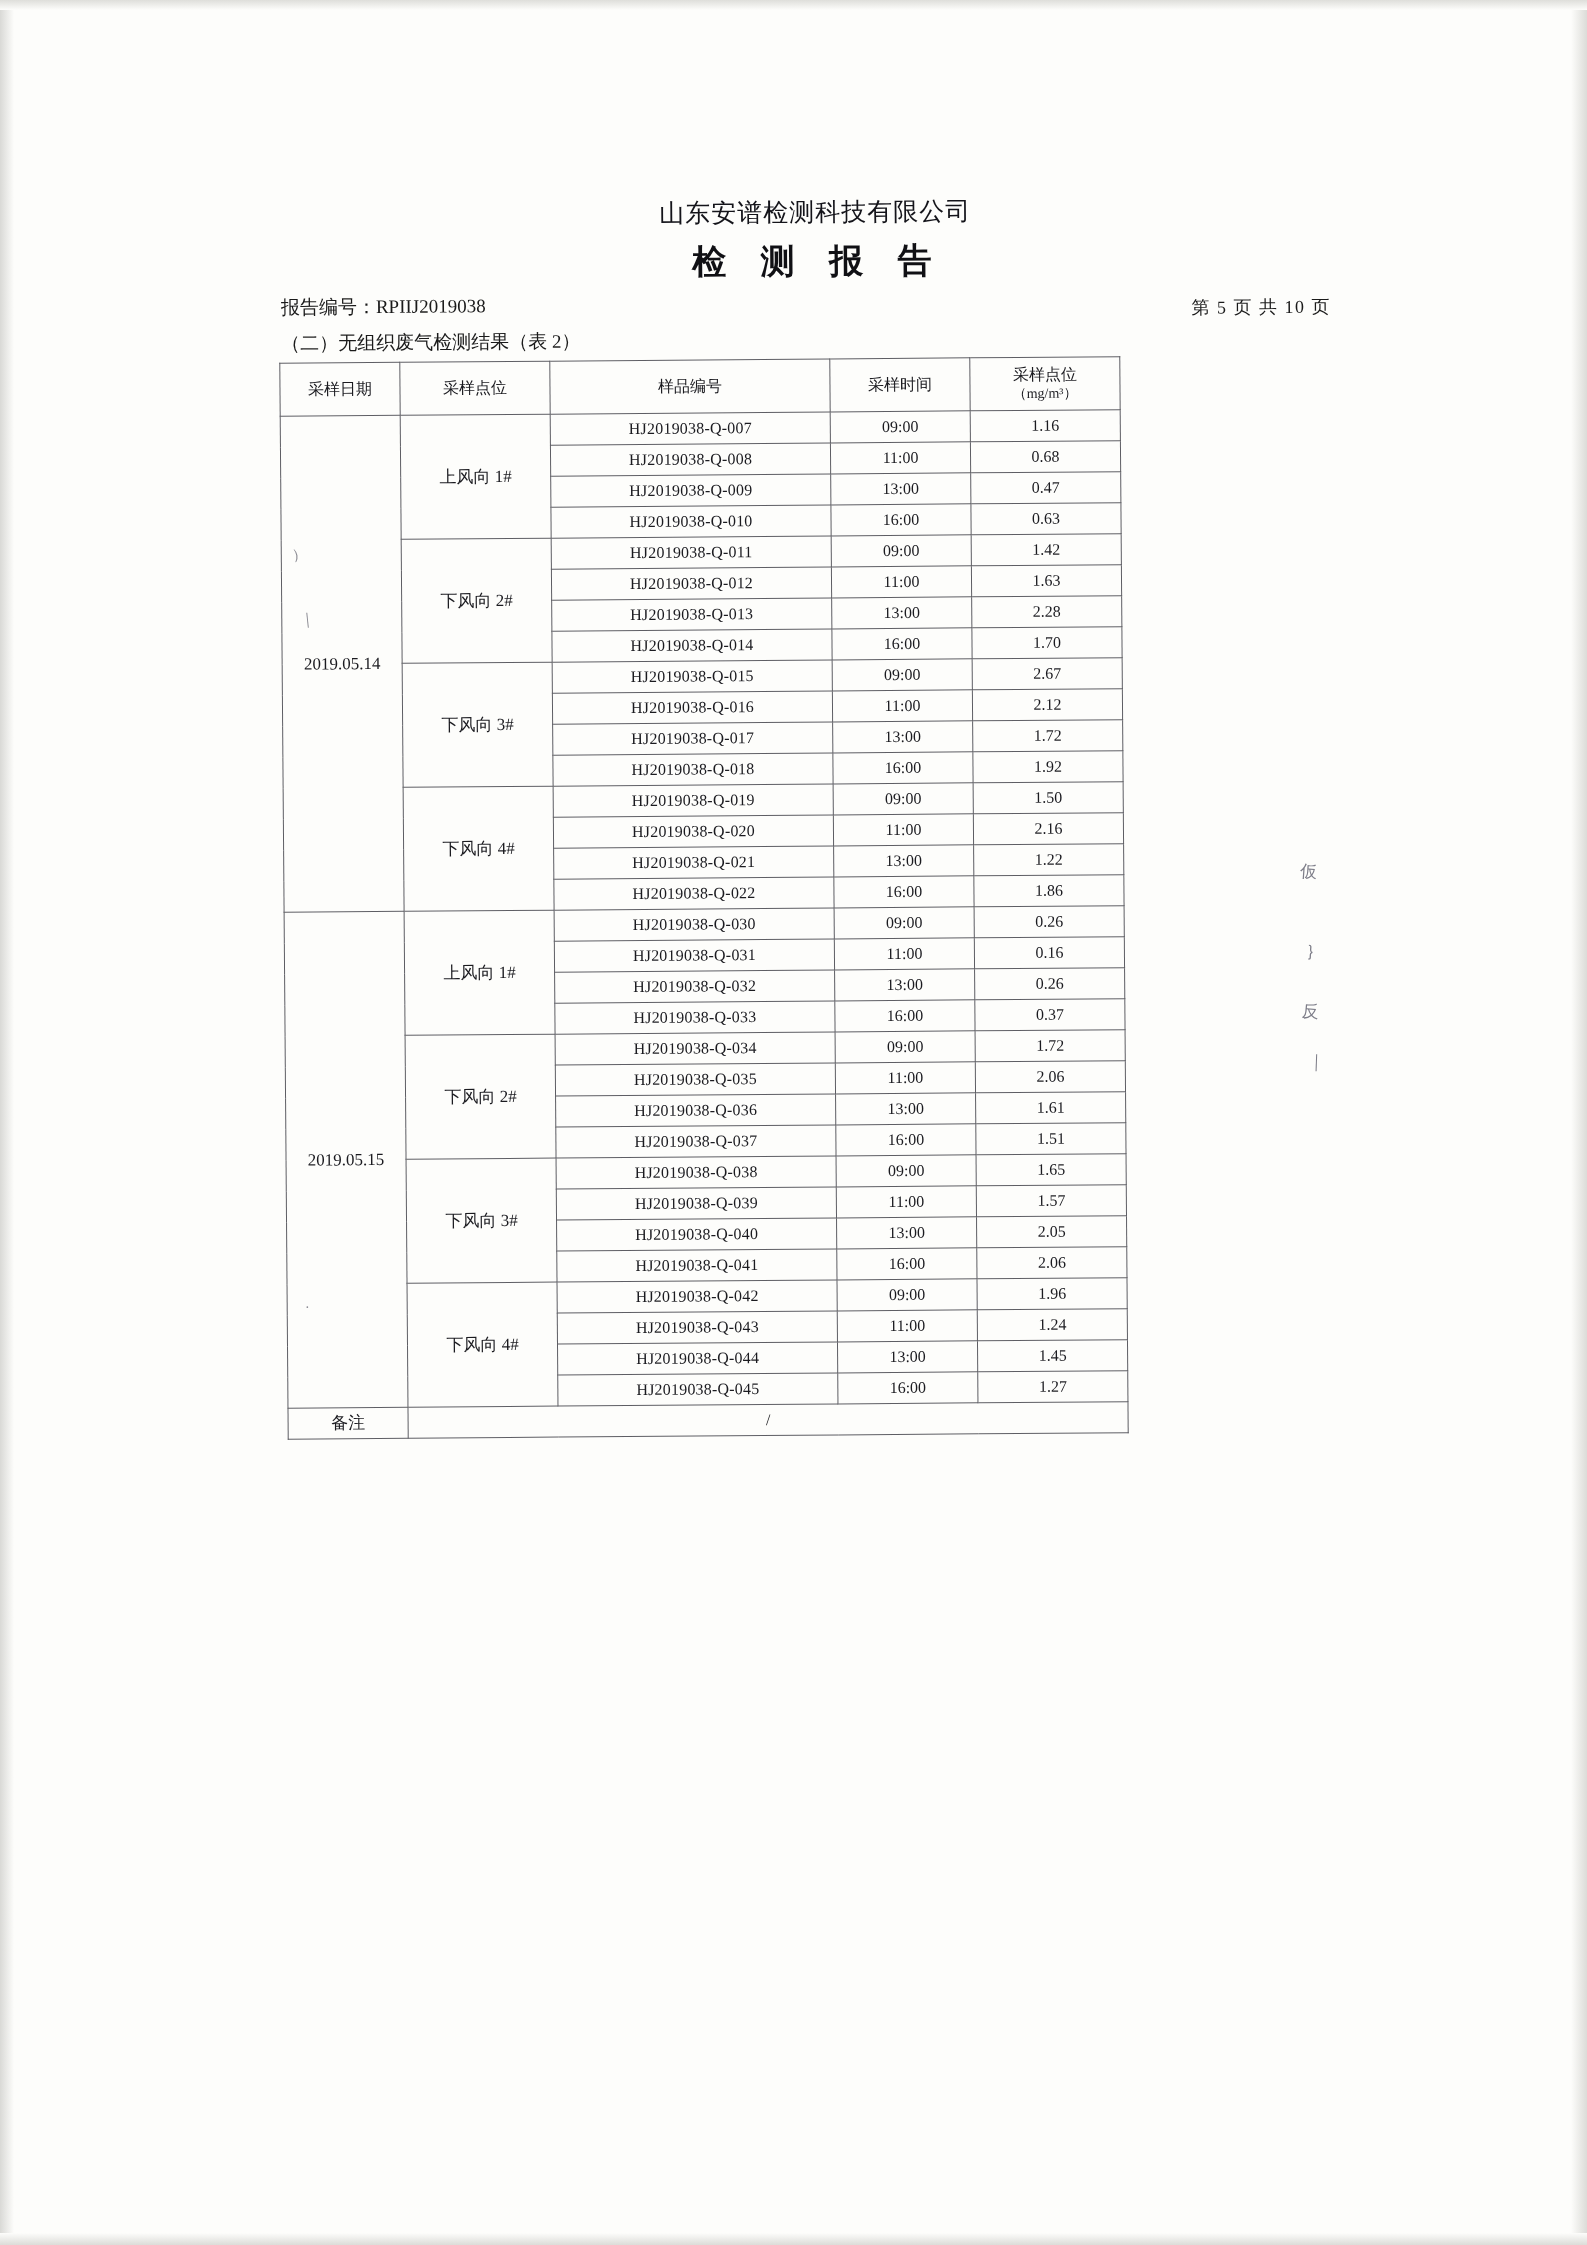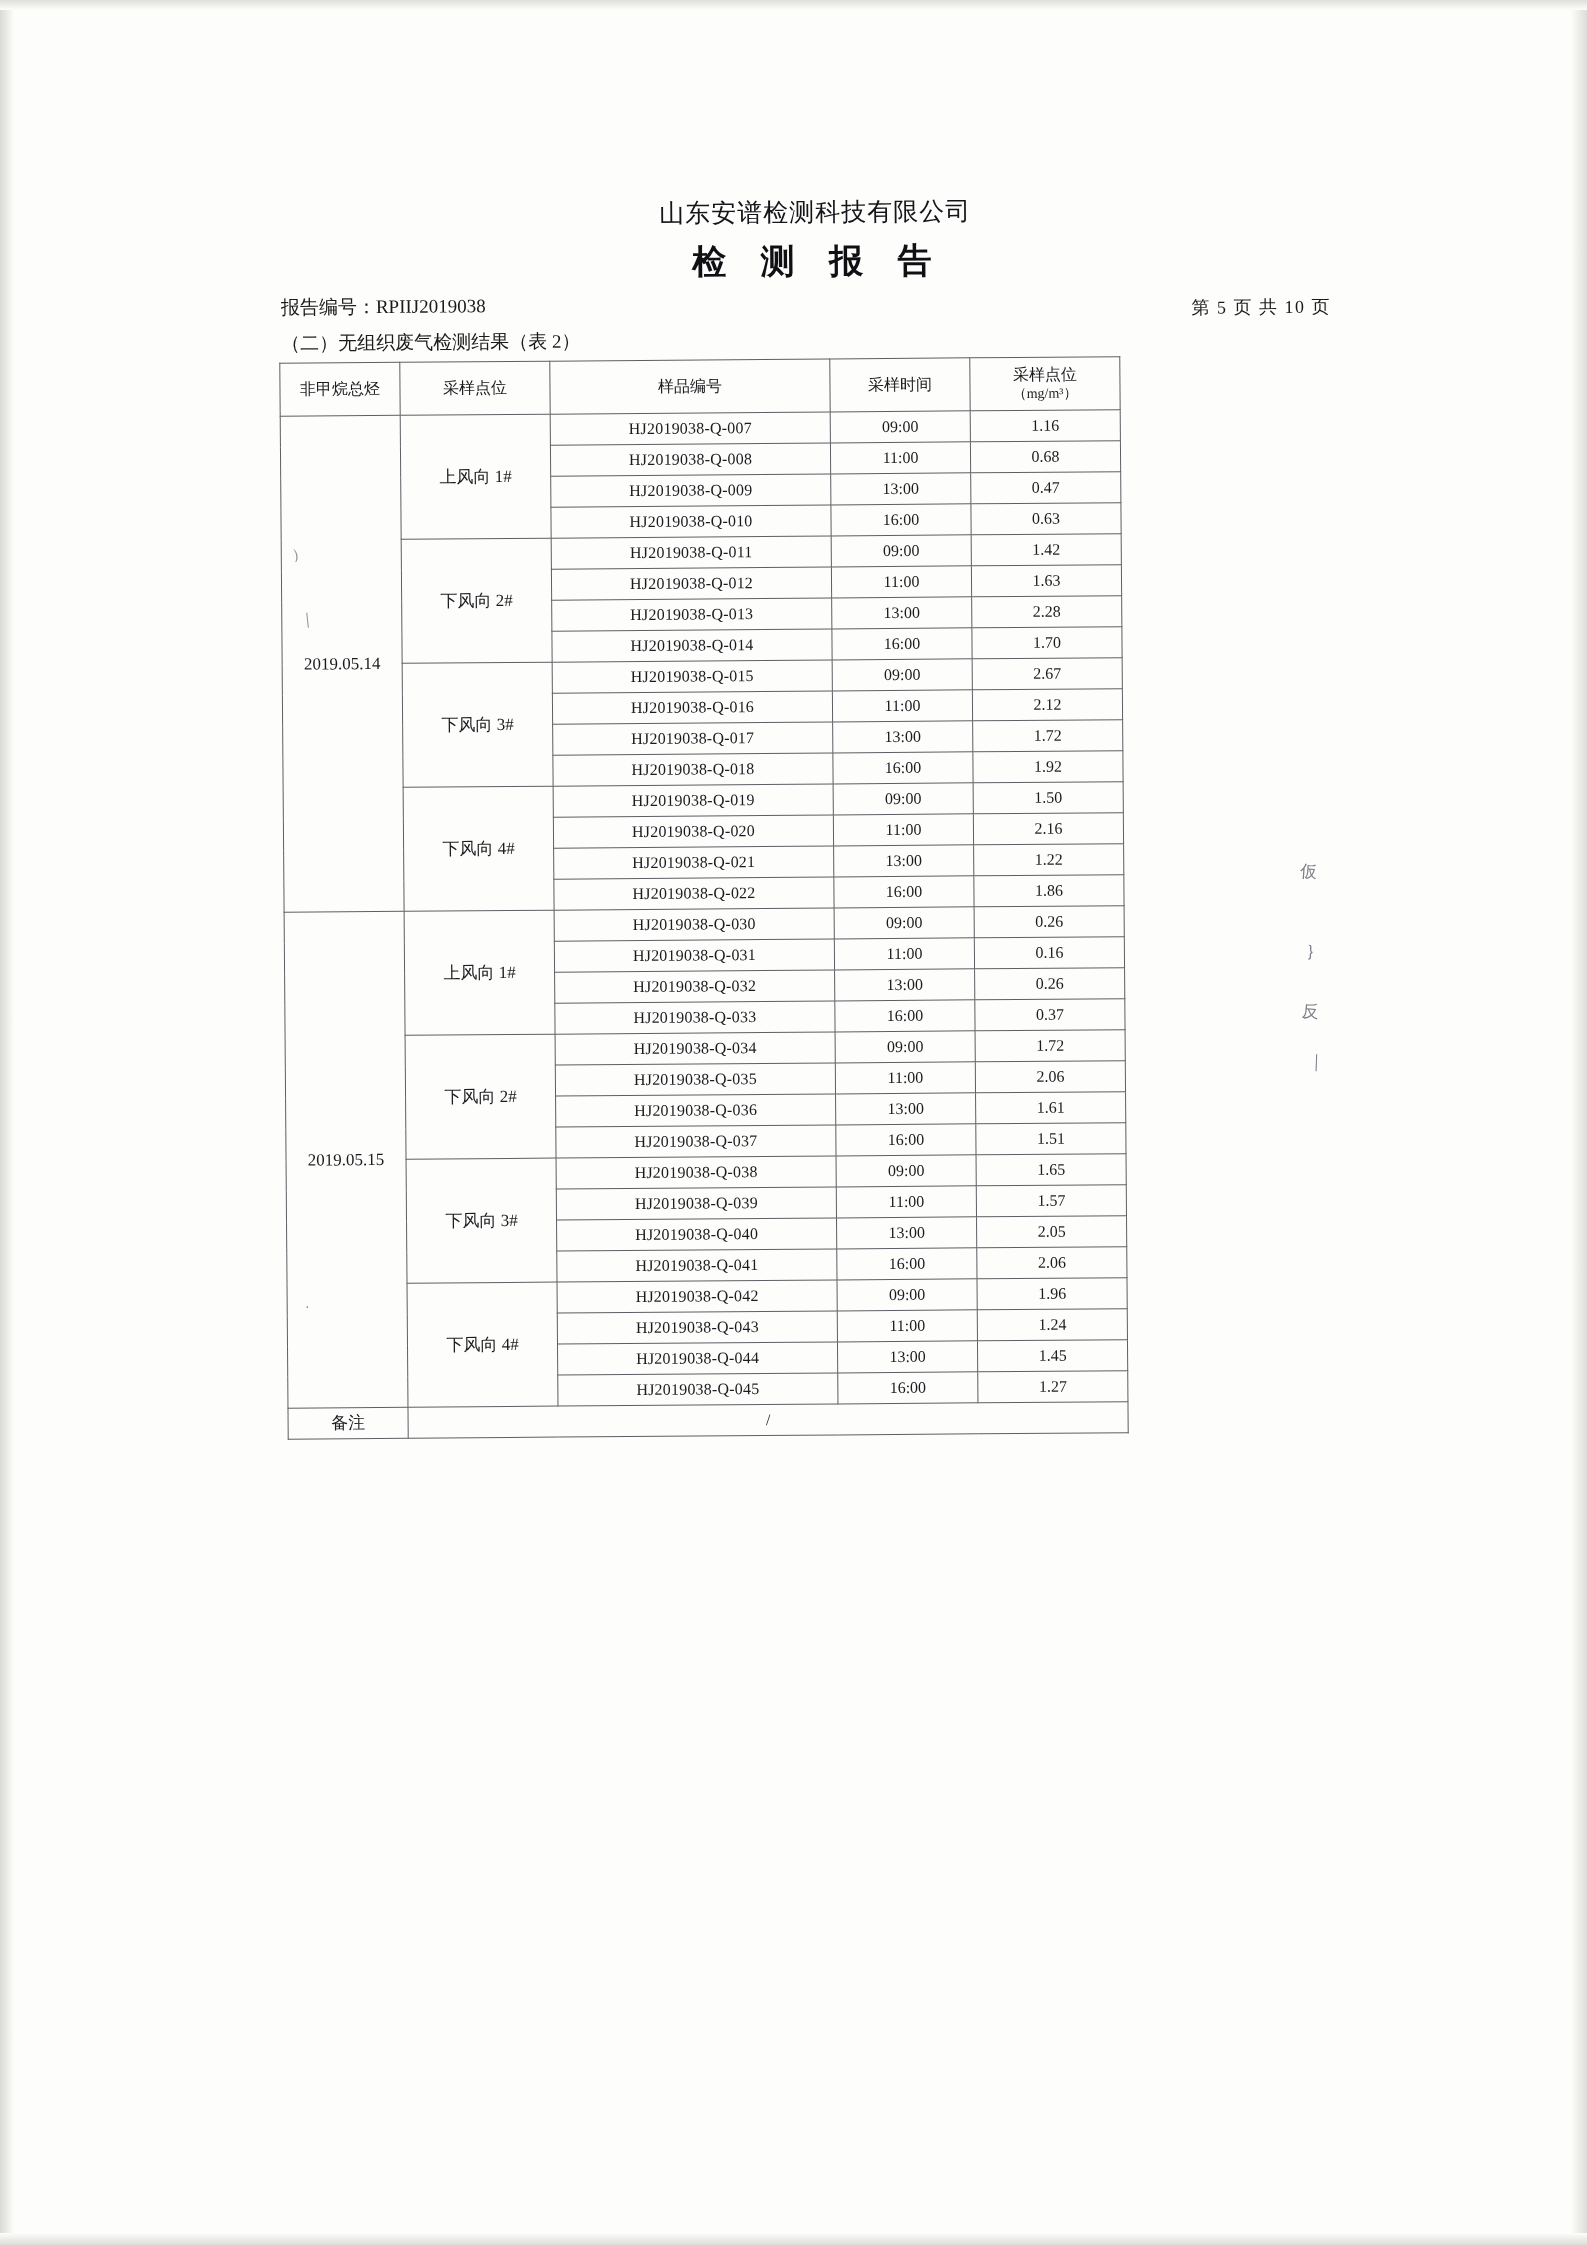--- a/index.html
+++ b/index.html
@@ -194,21 +194,21 @@
     <table class="result-table">
       <colgroup>
         <col class="col-date">
         <col class="col-point">
         <col class="col-sample">
         <col class="col-time">
         <col class="col-value">
       </colgroup>
       <thead>
         <tr>
-          <td>非甲烷总烃</td>
+          <td>采样日期</td>
           <td>采样点位</td>
           <td>样品编号</td>
           <td>采样时间</td>
           <td>
             <span>采样点位</span>
             <span class="hdr-sub">（mg/m³）</span>
           </td>
         </tr>
       </thead>
       <tbody id="table-body">

